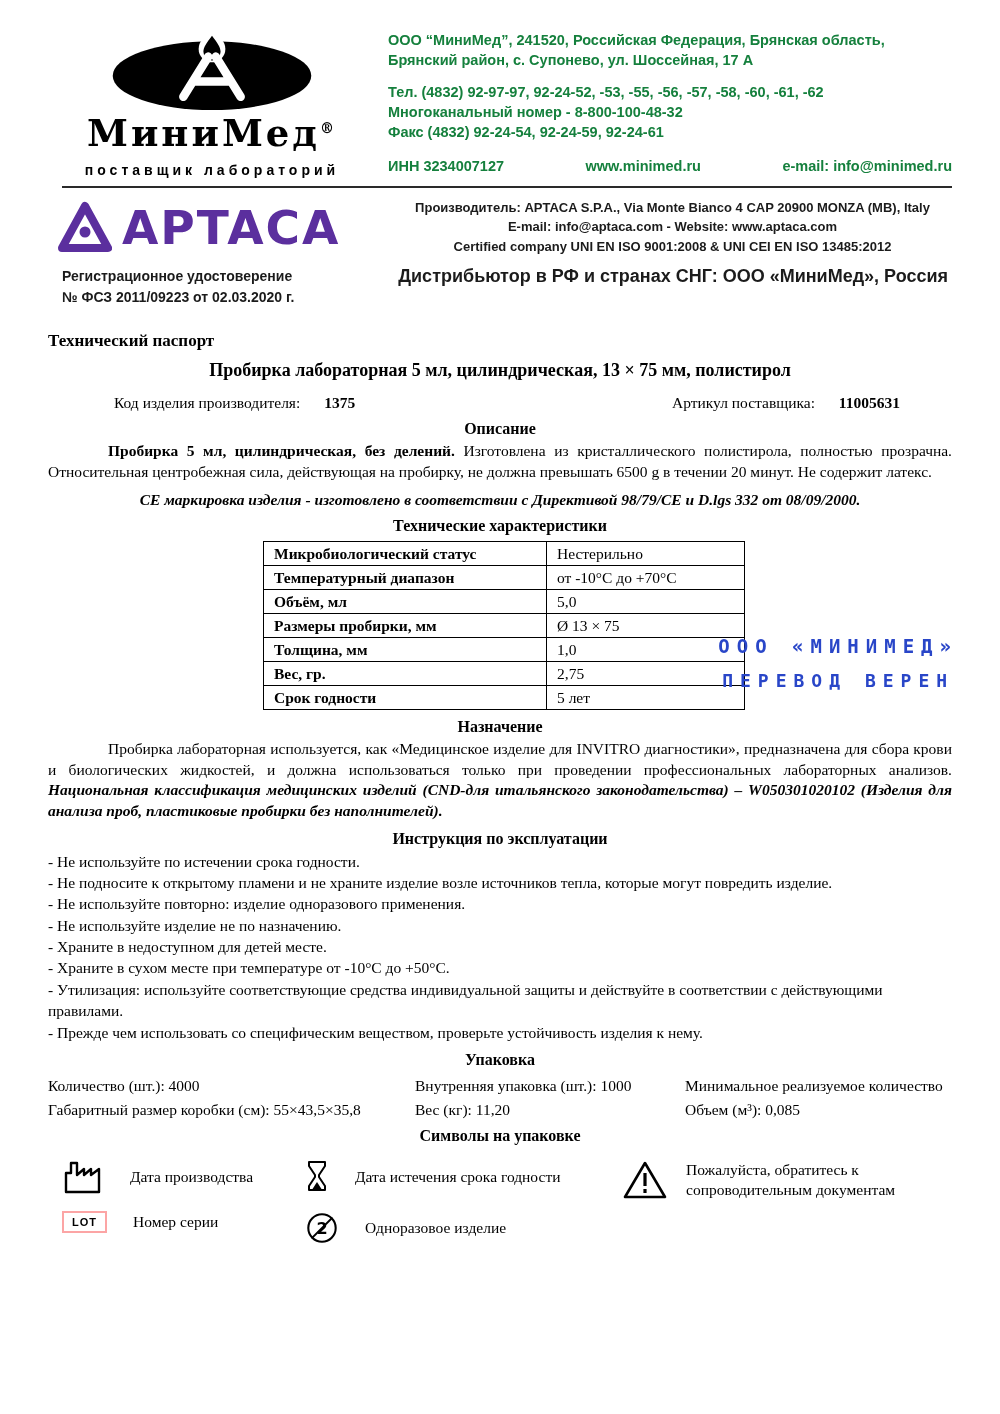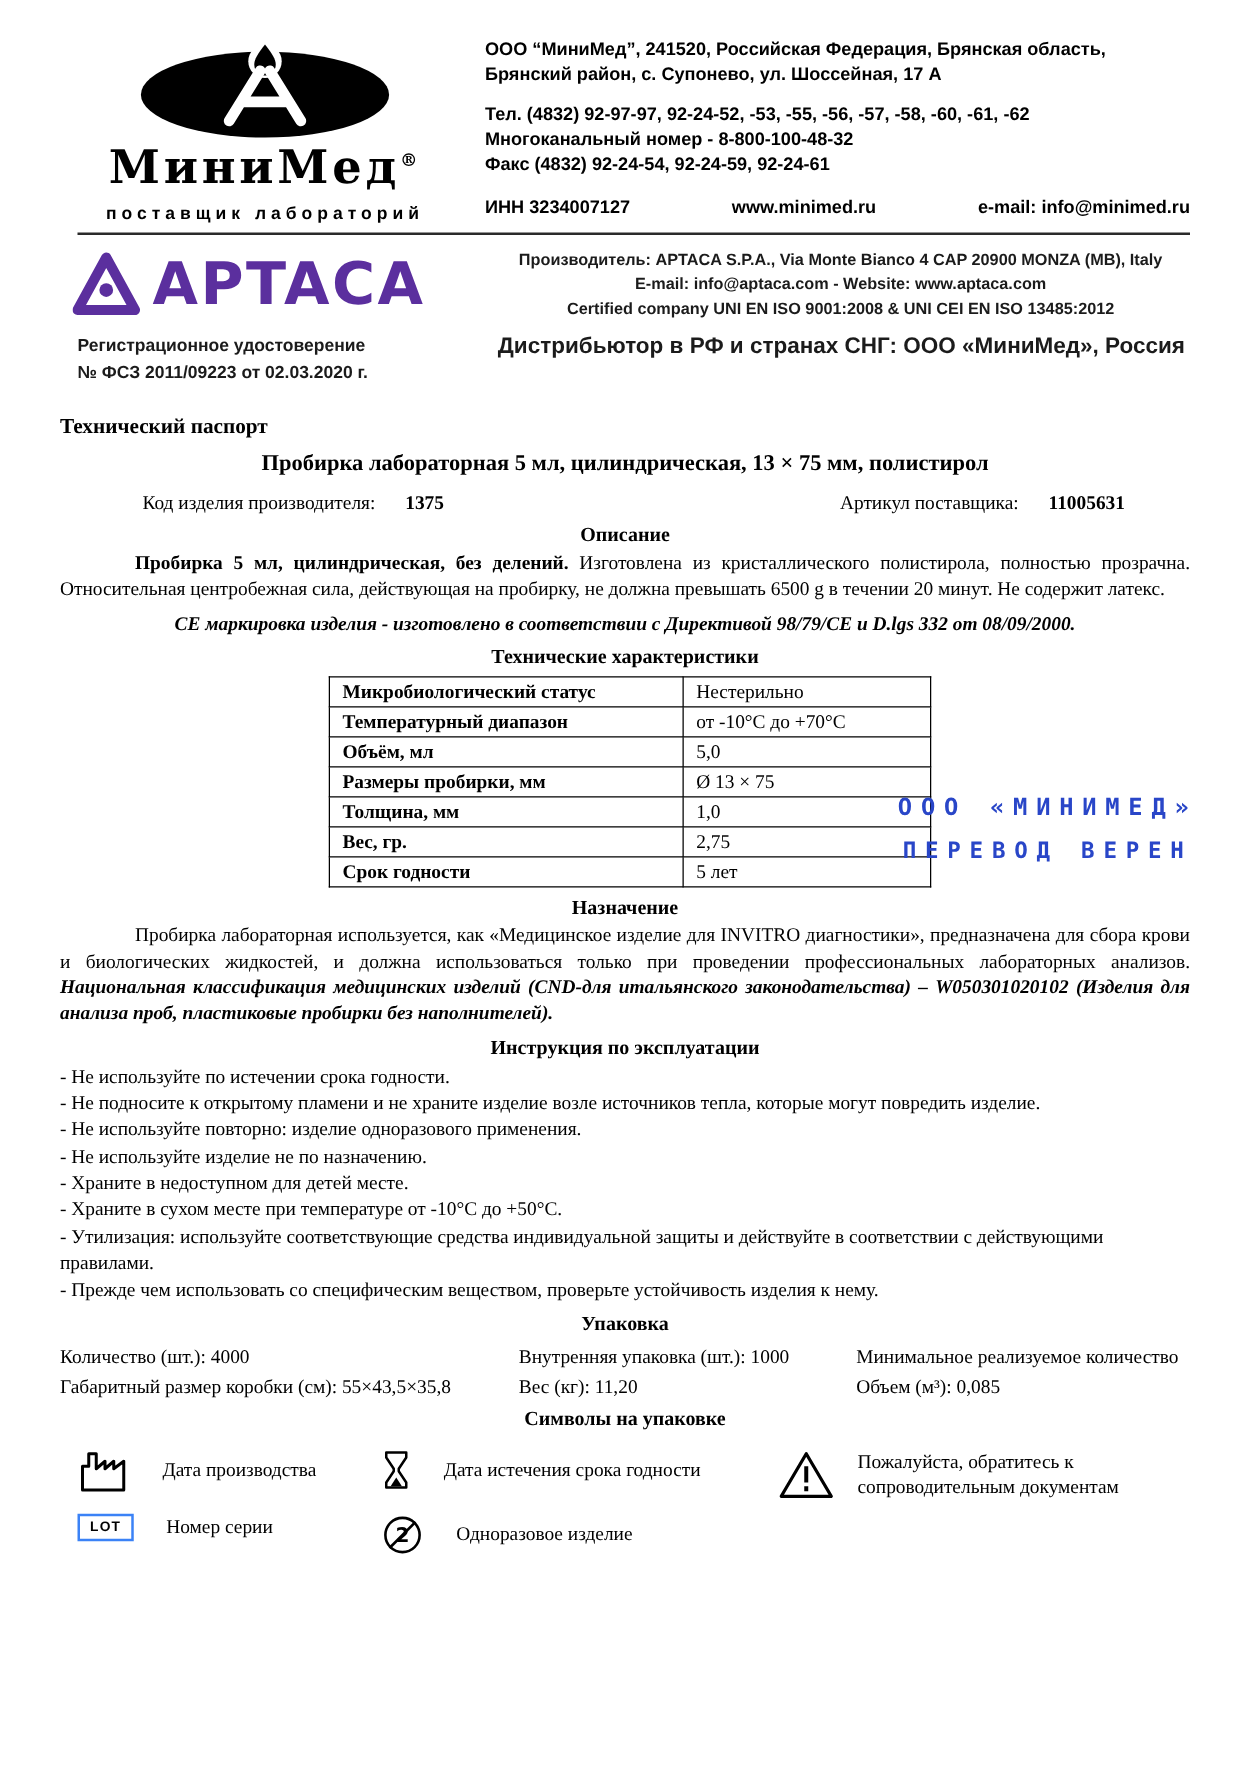--- a/index.html
+++ b/index.html
@@ -7,21 +7,21 @@
   body { width:1000px; font-family:"Liberation Serif", serif; color:#000; }
   .page { width:1000px; min-height:1414px; padding:26px 48px 40px; position:relative; background:#fff; }
 
   
   .hdr { display:flex; margin-left:14px; padding-bottom:8px; border-bottom:2px solid #2a2a2a; }
   .hdr-left { width:300px; text-align:center; }
   .logo-oval { display:block; margin:2px auto 0; }
   .brand-line { font-family:"DejaVu Serif", serif; font-weight:bold; font-size:37px; letter-spacing:3px; line-height:1.05; margin-top:2px; }
   .brand-line sup { font-size:14px; }
   .tagline { font-family:"Liberation Sans", sans-serif; font-weight:bold; font-size:14px; letter-spacing:4px; margin-top:9px; }
-  .hdr-right { flex:1; padding-left:26px; font-family:"Liberation Sans", sans-serif; font-weight:bold; font-size:14.5px; color:#000000; line-height:1.38; padding-top:4px; }
+  .hdr-right { flex:1; padding-left:26px; font-family:"Liberation Sans", sans-serif; font-weight:bold; font-size:14.5px; color:#15803d; line-height:1.38; padding-top:4px; }
   .addr { margin-bottom:12px; }
   .phones { margin-bottom:14px; }
   .inn-row { display:flex; justify-content:space-between; }
 
   
   .aptaca-row { display:flex; align-items:center; margin-top:10px; }
   .aptaca-logo { width:345px; display:flex; align-items:center; gap:10px; padding-left:10px; }
   .aptaca-word { font-family:"DejaVu Sans", sans-serif; font-weight:bold; font-size:47px; letter-spacing:2px; line-height:1; }
   .mfr-lines { flex:1; text-align:center; font-family:"Liberation Sans", sans-serif; font-weight:bold; font-size:13px; line-height:1.5; color:#1b1b1b; }
 
@@ -55,21 +55,21 @@
 
   
   .pack-grid { display:grid; grid-template-columns:367px 270px 1fr; row-gap:6px; font-size:15.5px; margin-top:8px; }
 
   
   .sym-grid { display:grid; grid-template-columns:243px 317px 1fr; margin-top:14px; }
   .sym-col { padding-left:14px; }
   .sym-item { display:flex; align-items:center; gap:26px; margin-bottom:16px; }
   .sym-item .ic { flex:0 0 auto; display:flex; align-items:center; justify-content:center; }
   .sym-label { font-size:15.5px; line-height:1.3; }
-  .lot-box { display:inline-block; border:2px solid #3b82f6; font-family:"Liberation Sans", sans-serif; font-weight:bold; font-size:11px; padding:3px 8px; letter-spacing:1px; }
+  .lot-box { display:inline-block; border:2px solid #fca5a5; font-family:"Liberation Sans", sans-serif; font-weight:bold; font-size:11px; padding:3px 8px; letter-spacing:1px; }
 </style>
 </head>
 <body>
 
 <div class="page">
 
   <div class="hdr">
     <div class="hdr-left">
       <svg class="logo-oval" width="210" height="84" viewBox="0 0 220 88">
         <ellipse cx="110" cy="50" rx="104" ry="36" fill="#000"></ellipse>

